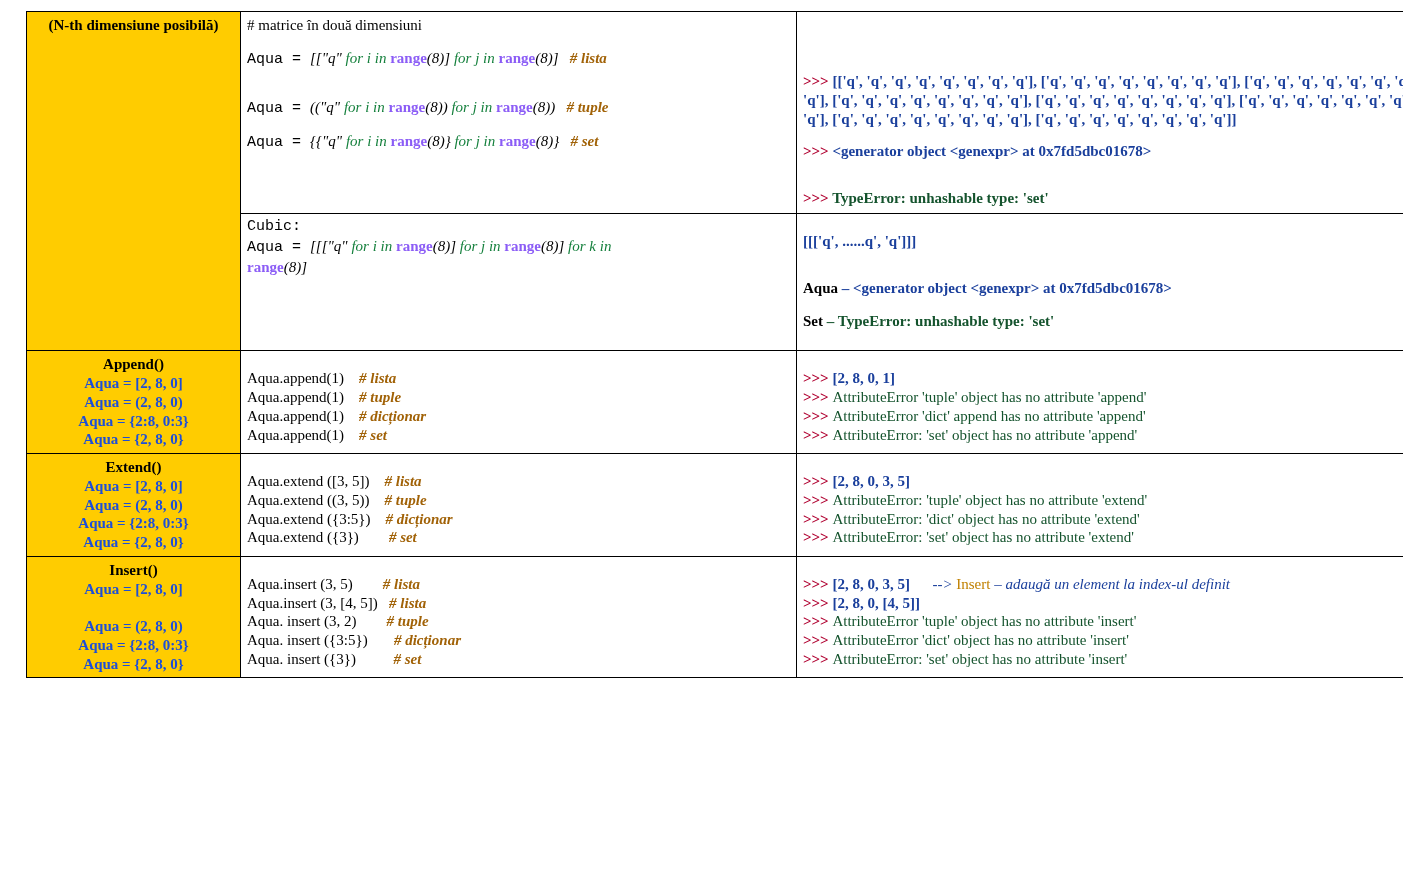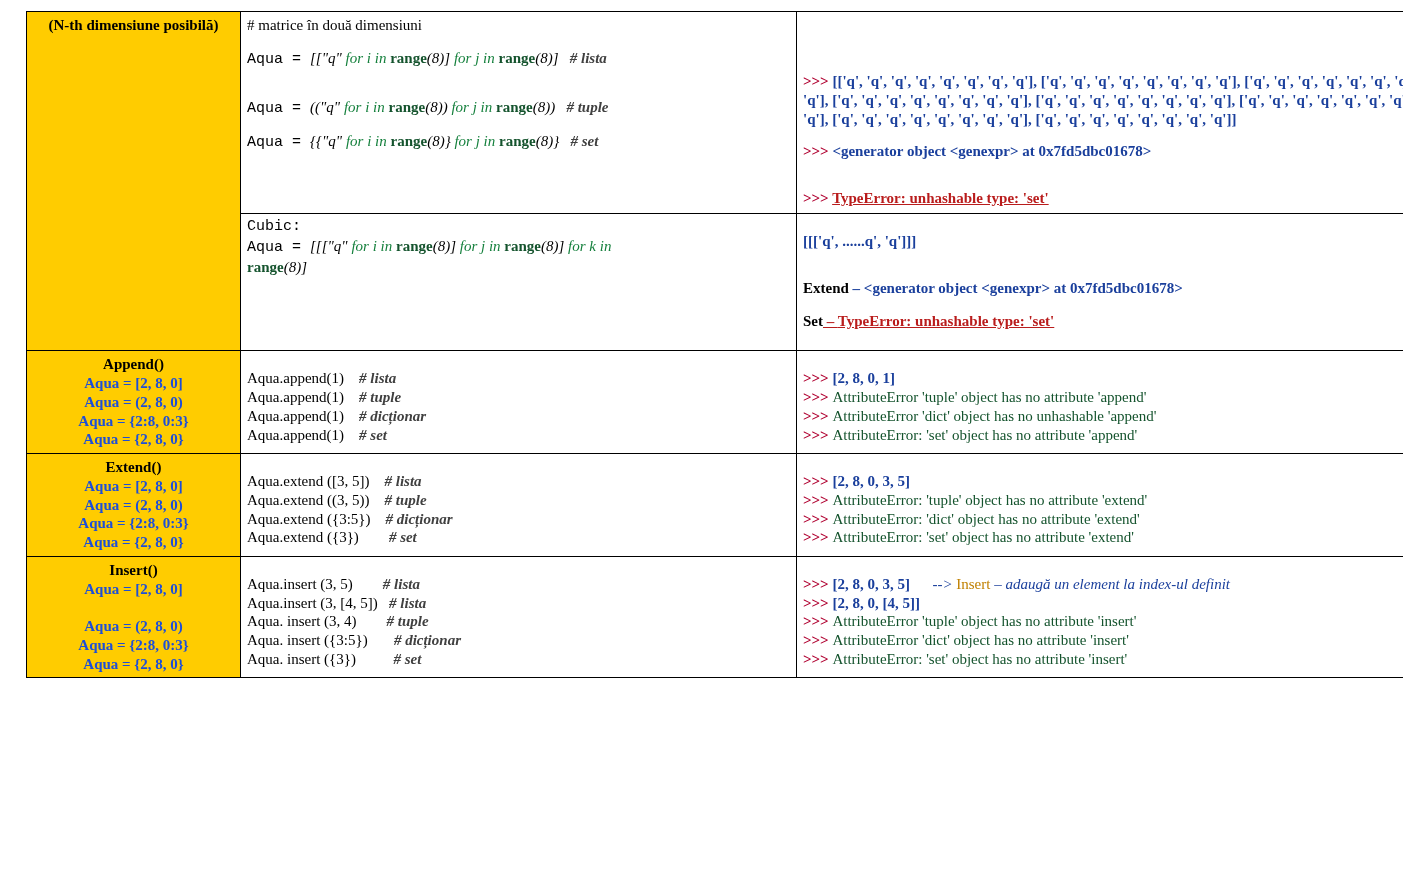--- a/index.html
+++ b/index.html
@@ -31,27 +31,27 @@
   }
   td.label {
     background: #ffcc00;
     text-align: center;
     vertical-align: middle;
     font-weight: bold;
   }
   td.label .def { color:#1d4ed8; font-weight:bold; }
   td.label .hdr { color:#000; font-weight:bold; }
   .mono { font-family: "Liberation Mono","Consolas",monospace; font-style:normal; }
-  .kw   { color: #14532d; font-weight:bold;text-align:right; } 
+  .kw   { color: #8b5cf6; font-weight:bold;text-align:right; } 
   .forin{ color: #15803d; font-style:italic; }
-  .comment-red { color:#404040; font-style:italic; font-weight:bold; }
+  .comment-red { color:#a16207; font-style:italic; font-weight:bold; }
   .num  { font-style:italic; }
   .blue { color:#1a3f9c; font-weight:bold; }
   .blue-i { color:#1a3f9c; font-style:italic; }
-  .red-err { color:#b91c1c; font-weight:bold;text-decoration:underline; }
+  .red-err { color:#14532d; font-weight:bold; }
   .red-err-i { color:#14532d; }
   .prompt { color:#b00030; font-weight:bold; }
   .orange { color:#c08000; font-weight:normal; }
   .center { text-align:center; }
   .codecell { text-align:left; }
   .out { text-align:left; }
   .line { display:block; }
   .spacer { display:block; height:14px; }
   .nowrap { white-space:nowrap; }
   .sep { letter-spacing:0; }
@@ -130,21 +130,21 @@
             <span class="spacer"></span>
             <span class="spacer"></span>
             <span class="spacer"></span>
     </td>
     <td class="out">
       <span class="spacer"></span>
       <span class="line blue">[[['q', ......q', 'q']]]</span>
       <span class="spacer"></span>
             <span class="spacer"></span>
       <span class="line">
-        <b>Extend</b><span class="blue sep"> – </span><span class="blue">&lt;generator object &lt;genexpr&gt; at 0x7fd5dbc01678&gt;</span>
+        <b>Aqua</b><span class="blue sep"> – </span><span class="blue">&lt;generator object &lt;genexpr&gt; at 0x7fd5dbc01678&gt;</span>
       </span>
       <span class="spacer"></span>
       <span class="line">
         <b>Set</b><span class="red-err sep"> – </span><span class="red-err">TypeError: unhashable type: 'set'</span>
       </span>
     </td>
   </tr>
 
   <tr>
     <td class="label">
@@ -158,21 +158,21 @@
       <span class="spacer"></span>
       <span class="line"><span>Aqua.append(1)</span>&nbsp;&nbsp;&nbsp;&nbsp;<span class="comment-red"># lista</span></span>
       <span class="line"><span>Aqua.append(1)</span>&nbsp;&nbsp;&nbsp;&nbsp;<span class="comment-red"># tuple</span></span>
       <span class="line"><span>Aqua.append(1)</span>&nbsp;&nbsp;&nbsp;&nbsp;<span class="comment-red"># dicționar</span></span>
       <span class="line"><span>Aqua.append(1)</span>&nbsp;&nbsp;&nbsp;&nbsp;<span class="comment-red"># set</span></span>
     </td>
     <td class="out">
       <span class="spacer"></span>
       <span class="line"><span class="prompt">&gt;&gt;&gt; </span><span class="blue">[2, 8, 0, 1]</span></span>
       <span class="line"><span class="prompt">&gt;&gt;&gt; </span><span class="red-err-i">AttributeError 'tuple' object has no attribute 'append'</span></span>
-      <span class="line"><span class="prompt">&gt;&gt;&gt; </span><span class="red-err-i">AttributeError 'dict' object has no unhashable 'append'</span></span>
+      <span class="line"><span class="prompt">&gt;&gt;&gt; </span><span class="red-err-i">AttributeError 'dict' append has no attribute 'append'</span></span>
       <span class="line"><span class="prompt">&gt;&gt;&gt; </span><span class="red-err-i">AttributeError: 'set' object has no attribute 'append'</span></span>
     </td>
   </tr>
 
   <tr>
     <td class="label">
       <span class="hdr line">Extend()</span>
       <span class="def line">Aqua = [2, 8, 0]</span>
       <span class="def line">Aqua = (2, 8, 0)</span>
       <span class="def line">Aqua = {2:8, 0:3}</span>
@@ -200,21 +200,21 @@
       <span class="def line">Aqua = [2, 8, 0]</span>
       <span class="def line">&nbsp;</span>
       <span class="def line">Aqua = (2, 8, 0)</span>
       <span class="def line">Aqua = {2:8, 0:3}</span>
       <span class="def line">Aqua = {2, 8, 0}</span>
     </td>
     <td class="codecell">
       <span class="spacer"></span>
       <span class="line"><span>Aqua.insert (3, 5)</span>&nbsp;&nbsp;&nbsp;&nbsp;&nbsp;&nbsp;&nbsp;&nbsp;<span class="comment-red"># lista</span></span>
       <span class="line"><span>Aqua.insert (3, [4, 5])</span>&nbsp;&nbsp;&nbsp;<span class="comment-red"># lista</span></span>
-      <span class="line"><span>Aqua. insert (3, 4)</span>&nbsp;&nbsp;&nbsp;&nbsp;&nbsp;&nbsp;&nbsp;&nbsp;<span class="comment-red"># tuple</span></span>
+      <span class="line"><span>Aqua. insert (3, 2)</span>&nbsp;&nbsp;&nbsp;&nbsp;&nbsp;&nbsp;&nbsp;&nbsp;<span class="comment-red"># tuple</span></span>
       <span class="line"><span>Aqua. insert ({3:5})</span>&nbsp;&nbsp;&nbsp;&nbsp;&nbsp;&nbsp;&nbsp;<span class="comment-red"># dicționar</span></span>
       <span class="line"><span>Aqua. insert ({3})</span>&nbsp;&nbsp;&nbsp;&nbsp;&nbsp;&nbsp;&nbsp;&nbsp;&nbsp;&nbsp;<span class="comment-red"># set</span></span>
     </td>
     <td class="out">
       <span class="spacer"></span>
       <span class="line">
         <span class="prompt">&gt;&gt;&gt; </span><span class="blue">[2, 8, 0, 3, 5]</span>
         &nbsp;&nbsp;&nbsp;&nbsp;&nbsp;<span class="blue-i">--&gt; </span><span class="orange">Insert</span><span class="blue-i"> – </span><span class="blue-i">adaugă un element la index-ul definit</span>
       </span>
       <span class="line"><span class="prompt">&gt;&gt;&gt; </span><span class="blue">[2, 8, 0, [4, 5]]</span></span>

